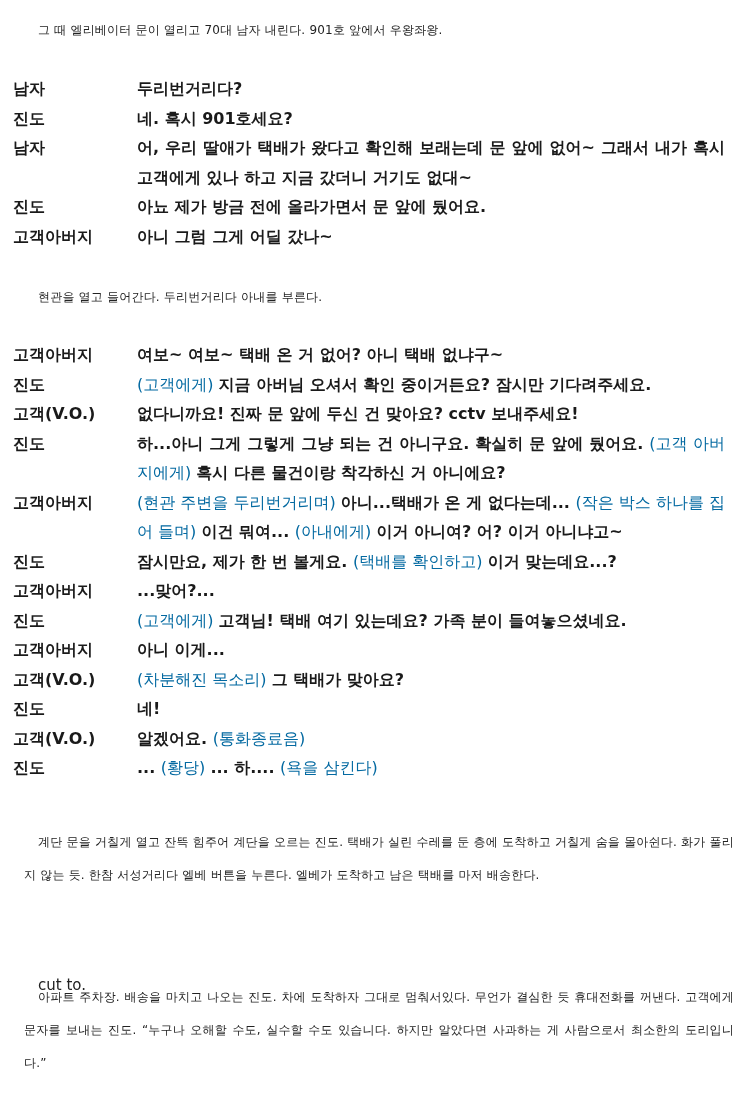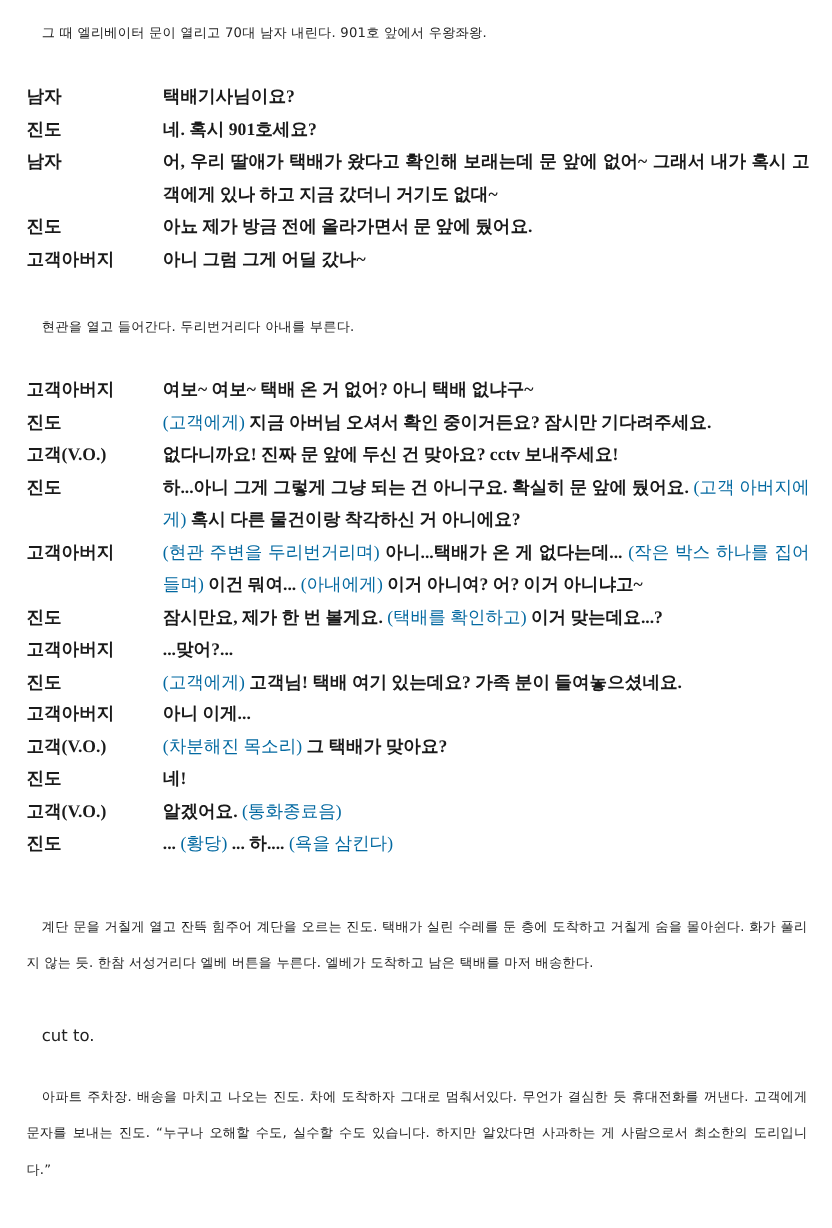--- a/index.html
+++ b/index.html
@@ -27,23 +27,22 @@
     width: 710px;
     font-size: 12px;
     line-height: 33px;
     text-indent: 14px;
     letter-spacing: 0.2px;
     text-align: justify;
     color: #222;
   }
   .dlg {
     position: absolute;
-    left: 24px;
+    left: 13px;
     width: 712px;
-    font-family: Liberation Serif, serif;
   }
   .row {
     display: flex;
     font-size: 16px;
     line-height: 29.5px;
   }
   .speaker {
     width: 124px;
     flex: 0 0 124px;
     font-weight: bold;
@@ -58,33 +57,34 @@
   .line .dir {
     font-weight: normal;
     color: #0369a1;
   }
   .cut {
     position: absolute;
     left: 38px;
     font-size: 15px;
     line-height: 30px;
     color: #222;
+    margin-top: 44px;
   }
 </style>
 </head>
 <body>
 
 <div class="doc">
 
   <div class="para" style="top:14px;">그 때 엘리베이터 문이 열리고 70대 남자 내린다. 901호 앞에서 우왕좌왕.</div>
 
   <div class="dlg" style="top:74px;">
       <div class="row">
         <div class="speaker">남자</div>
-        <div class="line"><span>택배기사님이요?</span></div>
+        <div class="line"><span>두리번거리다?</span></div>
       </div>
       <div class="row">
         <div class="speaker">진도</div>
         <div class="line"><span>네. 혹시 901호세요?</span></div>
       </div>
       <div class="row">
         <div class="speaker">남자</div>
         <div class="line"><span>어, 우리 딸애가 택배가 왔다고 확인해 보래는데 문 앞에 없어~ 그래서 내가 혹시 고객에게 있나 하고 지금 갔더니 거기도 없대~</span></div>
       </div>
       <div class="row">

